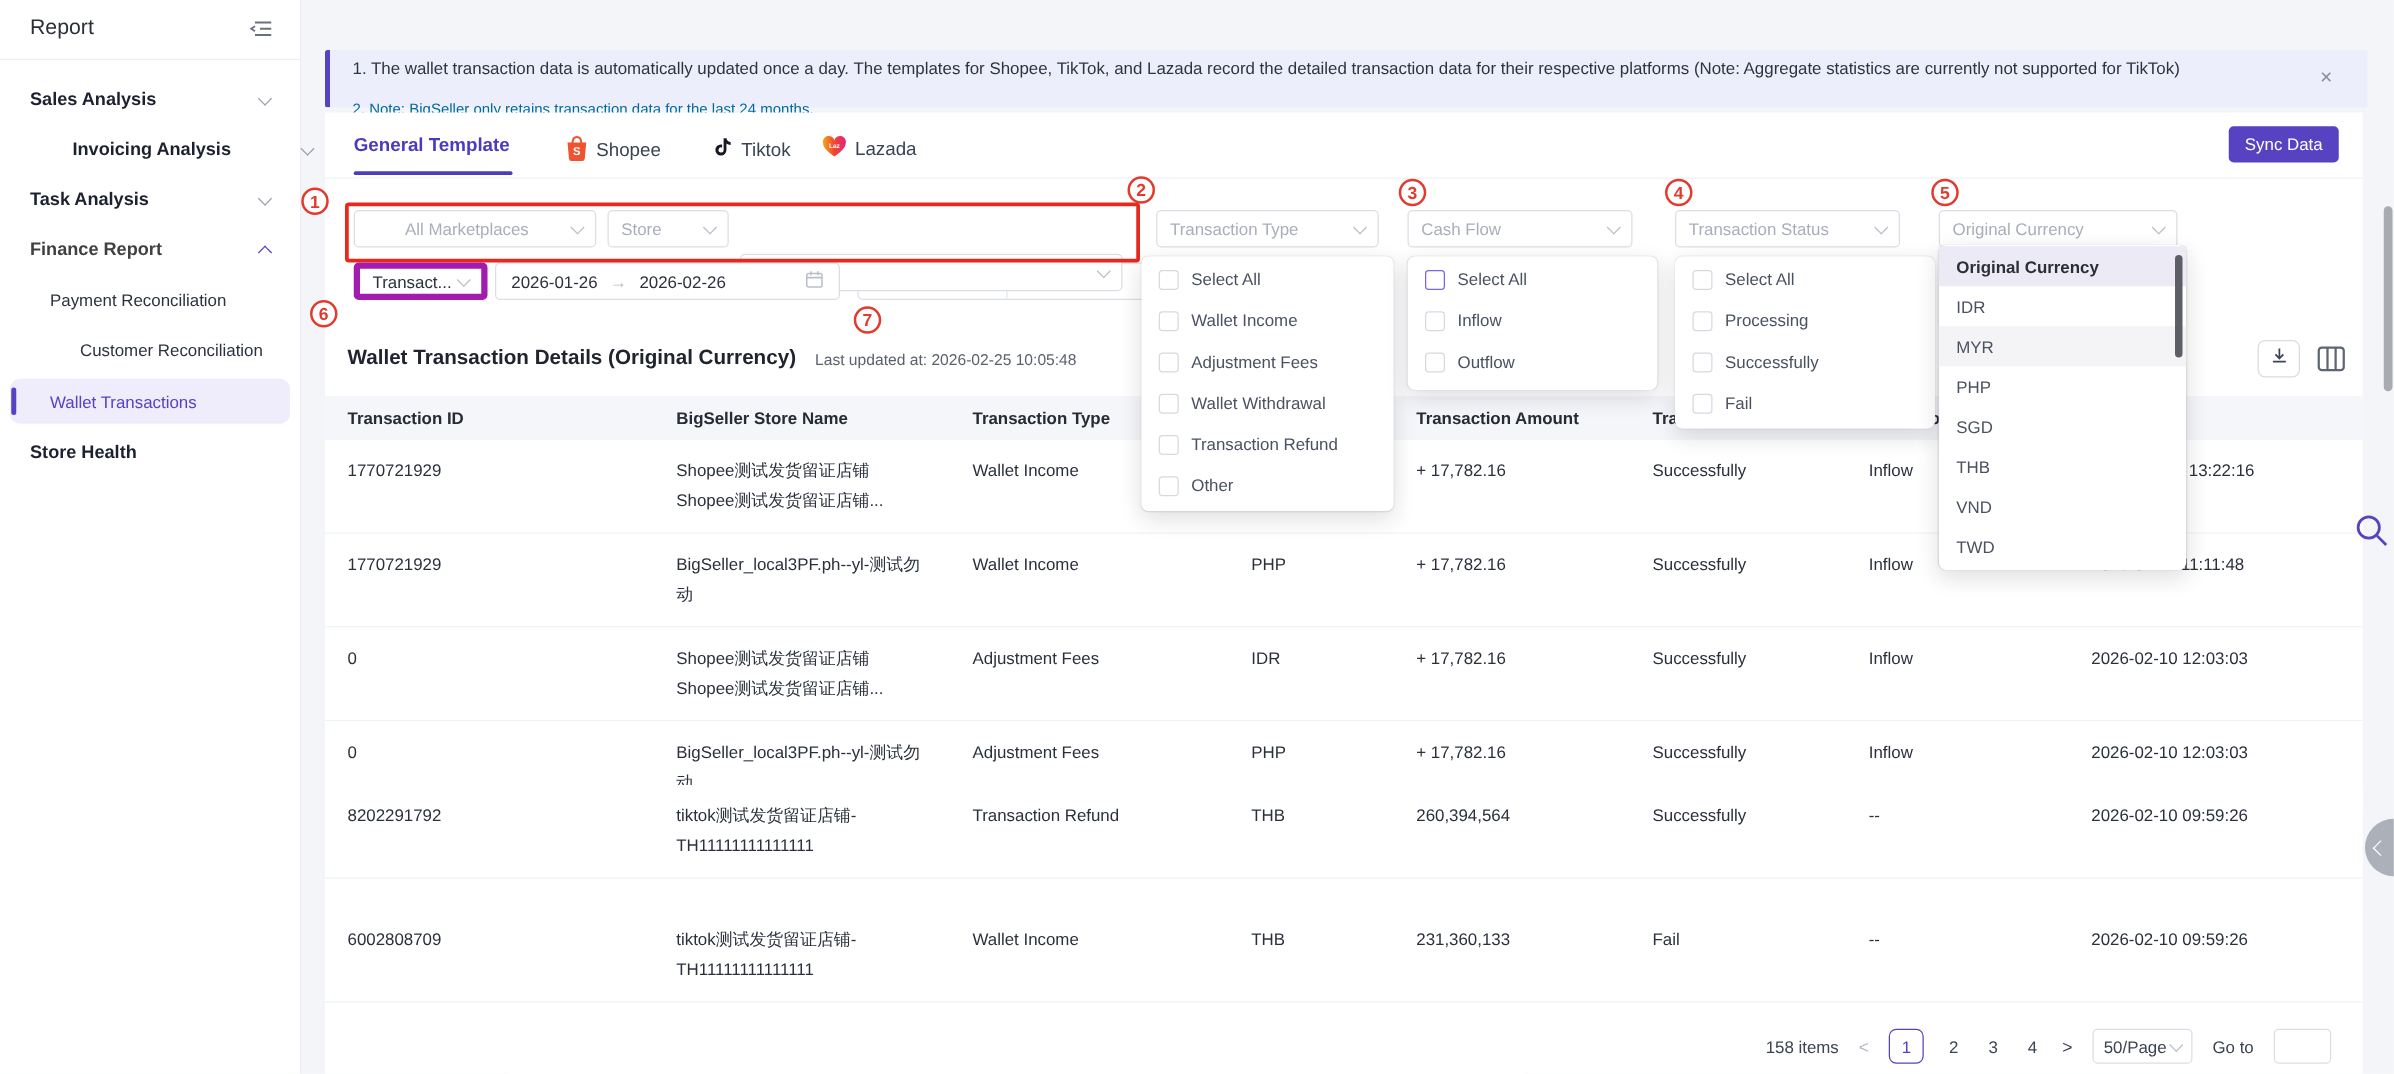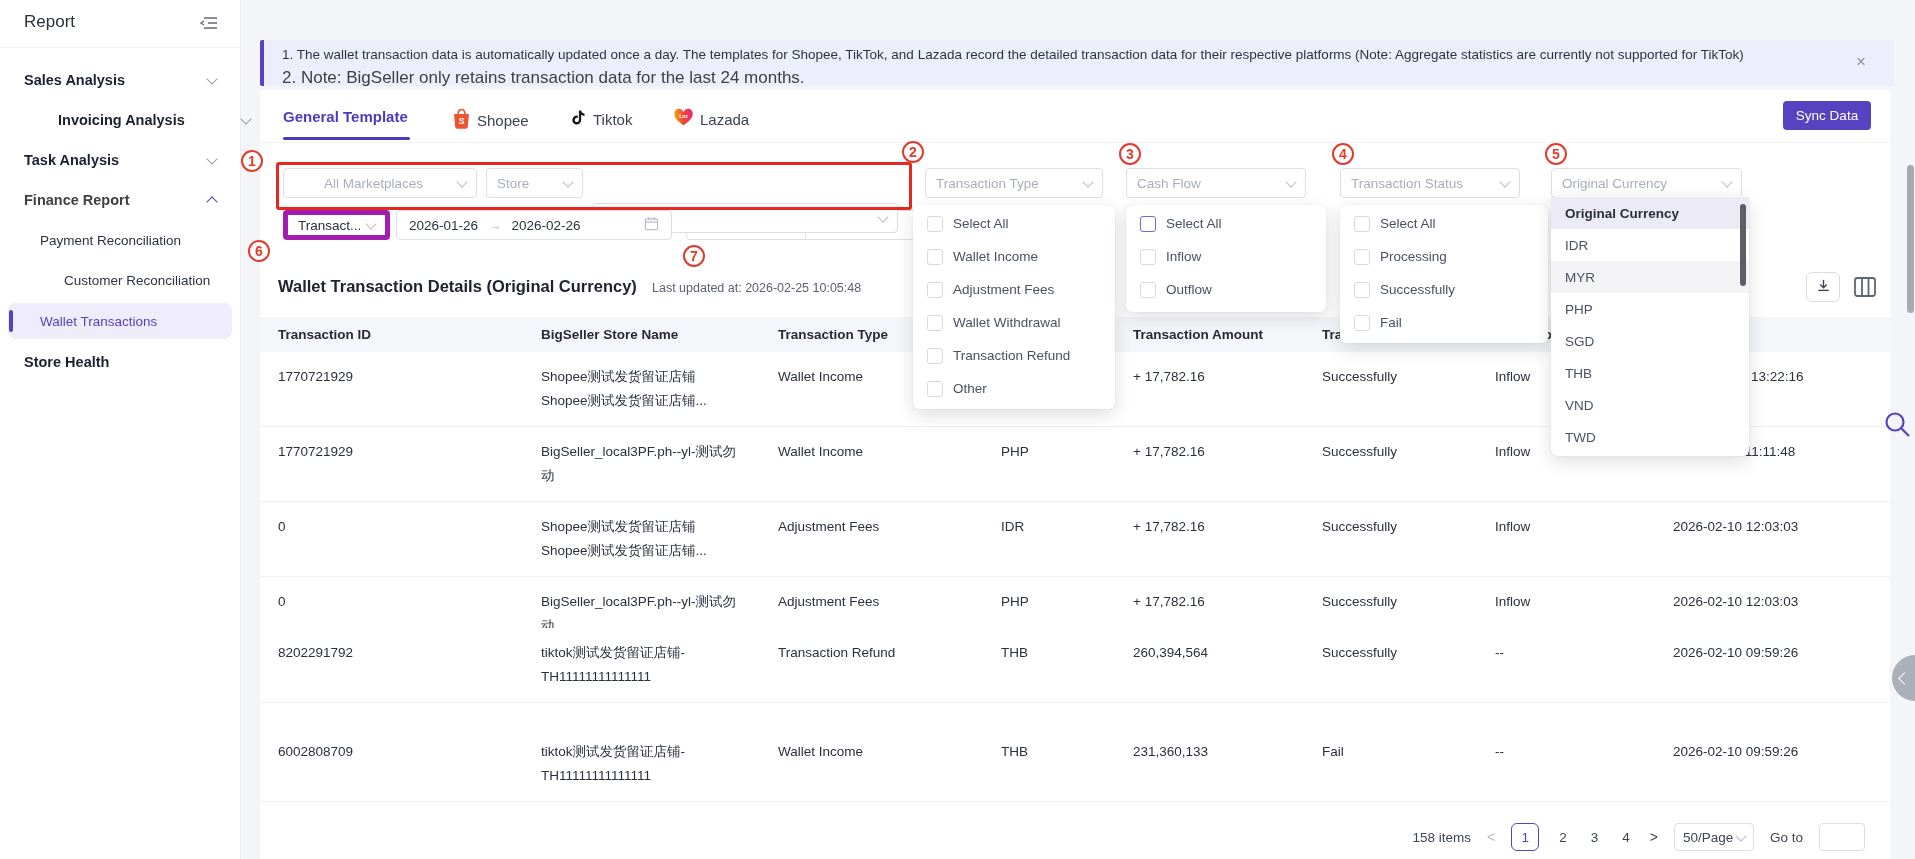--- a/index.html
+++ b/index.html
@@ -16,21 +16,21 @@
   .sb-active-bg{position:absolute;left:8px;top:303px;width:224px;height:36px;background:#efecfb;border-radius:8px;}
   .sb-active-bar{position:absolute;left:9px;top:310px;width:4px;height:22px;background:#5742c2;border-radius:2px;}
   .chev{display:inline-block;width:7px;height:7px;border-right:1.6px solid #9aa0ac;border-bottom:1.6px solid #9aa0ac;}
   .chev.down{transform:rotate(45deg);margin-top:-3px;}
   .chev.up{transform:rotate(-135deg);margin-top:4px;}
   .chev.purple{border-color:#5742c2;}
   .chev.light{border-color:#b9bec8;}
   
   .banner{left:260px;top:16px;width:1630px;height:46px;background:#edeefb;border-left:4px solid #5742c2;border-radius:2px;margin-top:24px;}
   .banner-l1{position:absolute;left:18px;top:7px;font-size:13.5px;color:#2e3340;white-space:nowrap;}
-  .banner-l2{position:absolute;left:18px;top:28px;font-size:17px;color:#404040;white-space:nowrap;}
+  .banner-l2{position:absolute;left:18px;top:40px;font-size:12px;color:#0369a1;white-space:nowrap;}
   .banner-x{position:absolute;right:28px;top:13px;font-size:17px;color:#8a8f9a;cursor:pointer;line-height:1;}
   
   .card{left:260px;top:90px;width:1630px;height:769px;background:#fff;}
   .tabs-divider{position:absolute;left:0px;top:52px;width:1630px;height:1px;background:#f0f1f4;}
   .tab{position:absolute;top:18px;font-size:15px;color:#3a4354;cursor:pointer;display:flex;align-items:center;gap:6px;}
   .tab.active{color:#4b3bc0;font-weight:bold;}
   .tab-underline{position:absolute;left:23px;top:47px;width:127px;height:3px;background:#4b3bc0;border-radius:2px;}
   .sync-btn{position:absolute;left:1523px;top:11px;width:88px;height:29px;background:#5742c2;color:#fff;border:none;border-radius:4px;font-size:13.5px;font-family:"Liberation Sans",sans-serif;cursor:pointer;}
   
   .redbox{left:276px;top:162px;width:630px;height:42px;border:3px solid #e8281e;border-radius:3px;z-index:15;}
@@ -153,21 +153,21 @@
             <text x="9.5" y="16" font-size="9" font-weight="bold" fill="#fff" text-anchor="middle" font-family="Liberation Sans,sans-serif">S</text>
           </svg></span>
       <span>Shopee</span>
     </div>
     <div class="tab" style="left:309px;">
       <span><svg width="18" height="20" viewBox="0 0 24 24">
             <path d="M16.2 2c.5 2.5 2 4 4.5 4.2v3.1c-1.8 0-3.3-.5-4.5-1.5v6.9a5.9 5.9 0 1 1-5.9-5.9c.4 0 .9 0 1.3.1v3.3a2.7 2.7 0 1 0 1.6 2.5V2h3z" fill="#161823"></path>
           </svg></span>
       <span>Tiktok</span>
     </div>
-    <div class="tab" style="left:413px;justify-content:flex-end;">
+    <div class="tab" style="left:397px;justify-content:flex-end;">
       <span><svg width="21" height="19" viewBox="0 0 24 22">
             <defs>
               <linearGradient id="lazg" x1="0" y1="0" x2="1" y2="0">
                 <stop offset="0" stop-color="#f8a21b"></stop>
                 <stop offset="0.5" stop-color="#f0462c"></stop>
                 <stop offset="1" stop-color="#e5237d"></stop>
               </linearGradient>
             </defs>
             <path d="M12 20 C5 15 1.5 11.5 1.5 7.5 A5 5 0 0 1 12 5 A5 5 0 0 1 22.5 7.5 C22.5 11.5 19 15 12 20Z" fill="url(#lazg)"></path>
             <text x="12" y="12" font-size="6" font-weight="bold" fill="#fff" text-anchor="middle" font-family="Liberation Sans,sans-serif">Laz</text>

